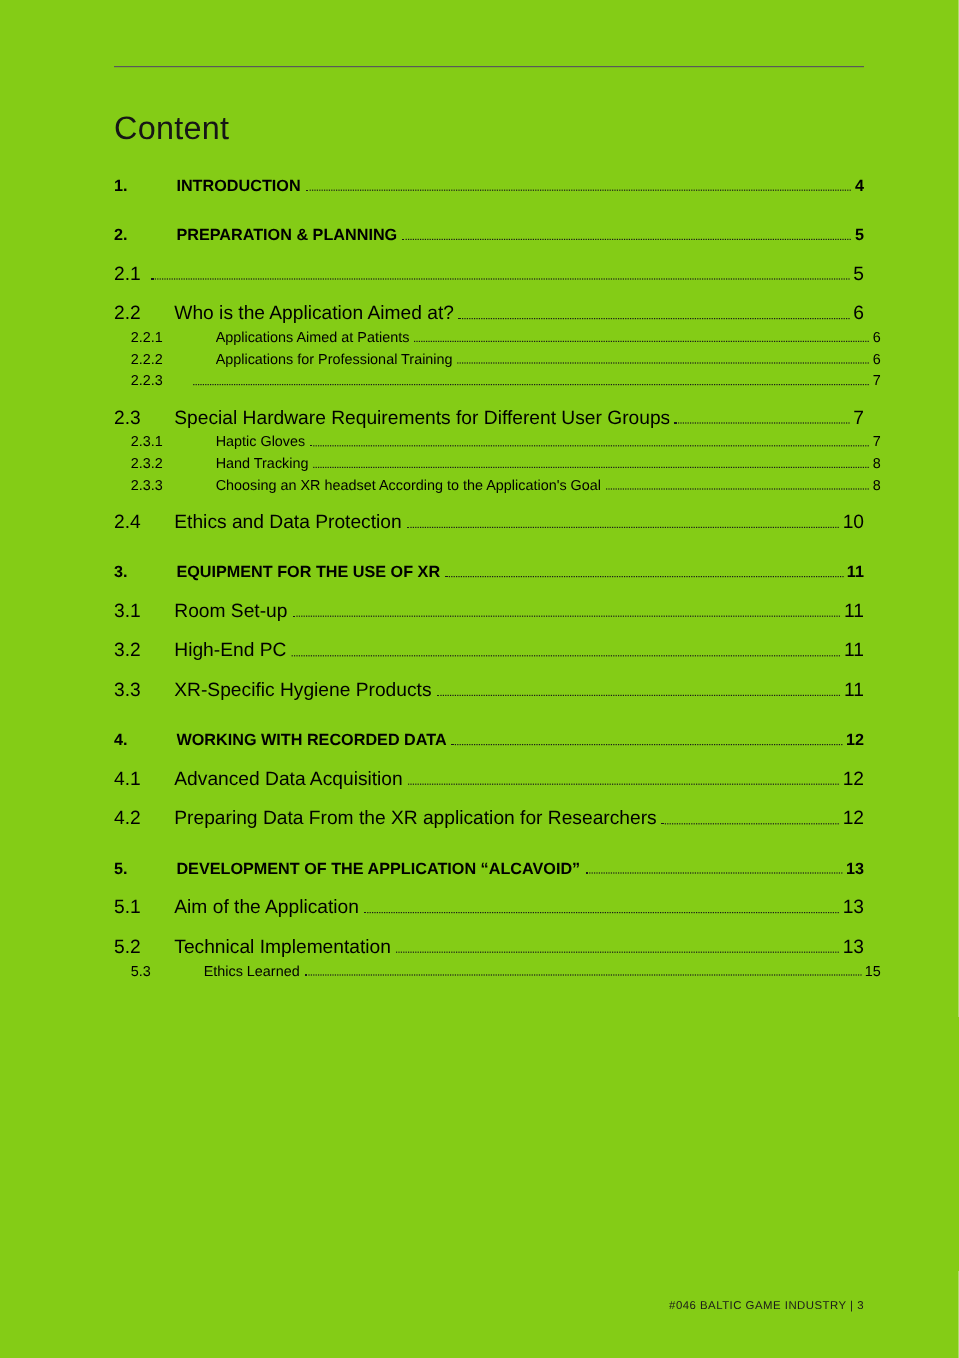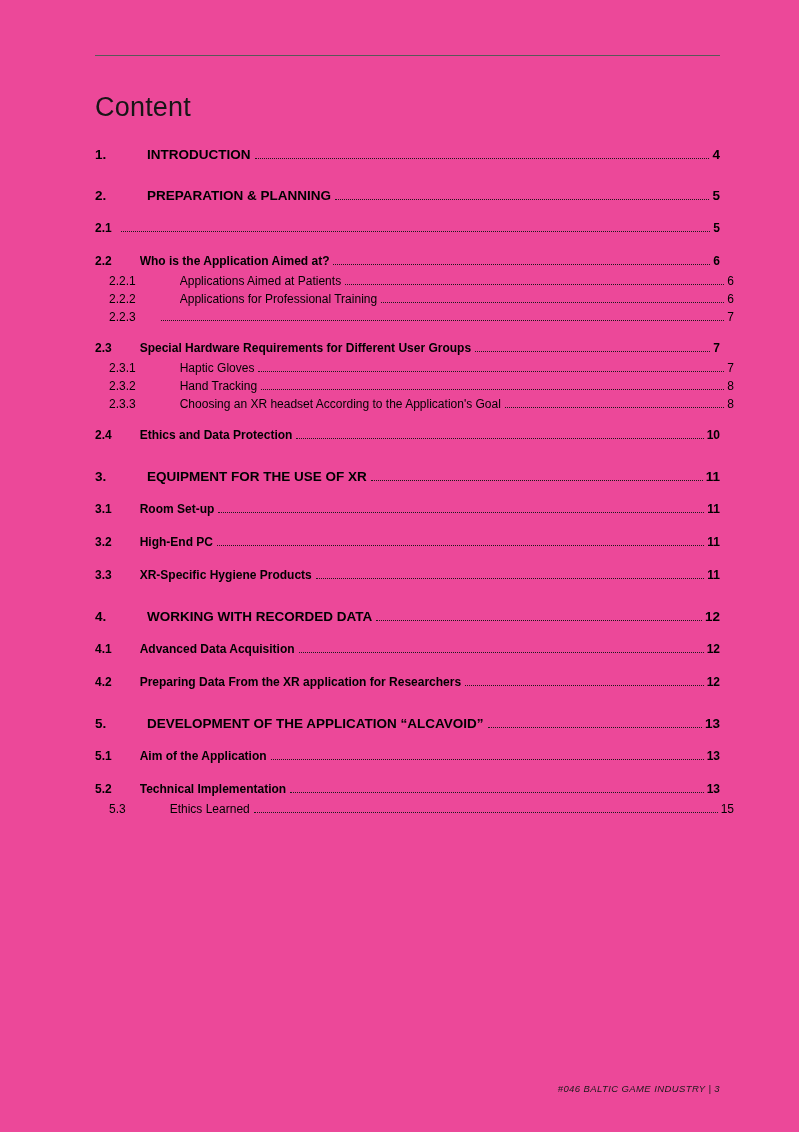--- a/index.html
+++ b/index.html
@@ -1,19 +1,19 @@
 <!DOCTYPE html>
 <html><head>
 <meta charset="utf-8">
 <style>
   html,body{margin:0;padding:0;background:#ffffff;}
   .page{
     position:relative;
     width:799px;height:1132px;
-    background:#ec4899;
+    background:#84cc16;
     font-family:"Liberation Sans",sans-serif;
     color:#000;
     overflow:hidden;
     box-sizing:border-box;
   }
   .header-rule{
     position:absolute;
     left:95px;right:79px;top:55px;
     border-top:1px solid #595959;
     height:0;
@@ -47,22 +47,22 @@
   }
   .toc-row .pg{flex:none;}
   .level1{
     font-weight:bold;
     font-size:13.5px;
     line-height:19px;
     margin-top:22px;
   }
   .level1 .num{width:29px;}
   .level2{
-    font-weight:bold;
-    font-size:12px;
+    font-weight:normal;
+    font-size:16px;
     line-height:19px;
     margin-top:14px;
     text-align:right;
   }
   .level2 .num{margin-right:5px;}
   .level3{
     font-weight:normal;
     font-size:12px;
     line-height:15px;
     margin-top:3px;
@@ -70,21 +70,20 @@
   }
   .level3 .num{margin-right:21px;}
   .level3 .leader{border-bottom:1.2px dotted #1a1a1a;margin-bottom:2px;}
   .footer{
     position:absolute;
     right:79px;
     bottom:38px;
     font-size:9.5px;
     color:#1a1a1a;
     letter-spacing:.4px;
-    font-style:italic;
   }
 </style>
 </head>
 <body>
 
 <div class="page">
   <div class="header-rule"></div>
 
   <div class="content">
     <h1 class="doc-title">Content</h1>

